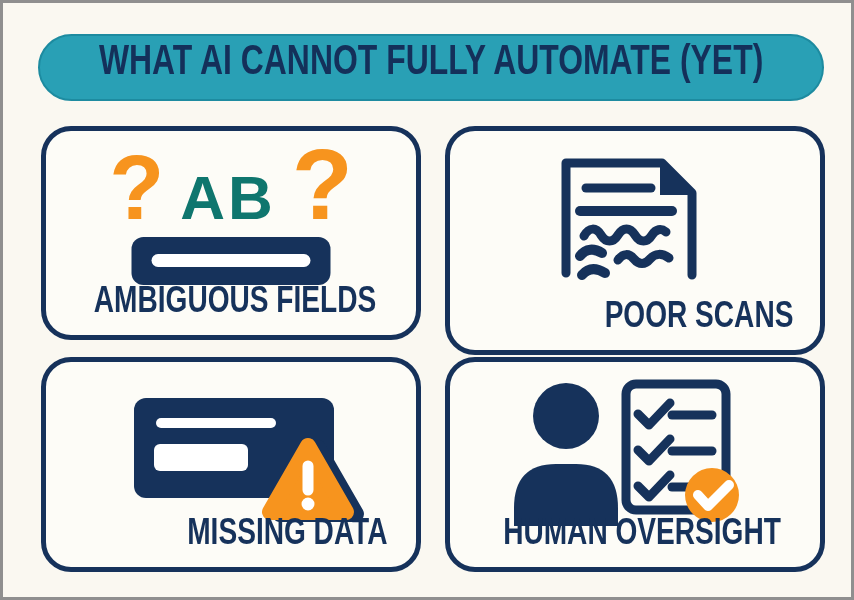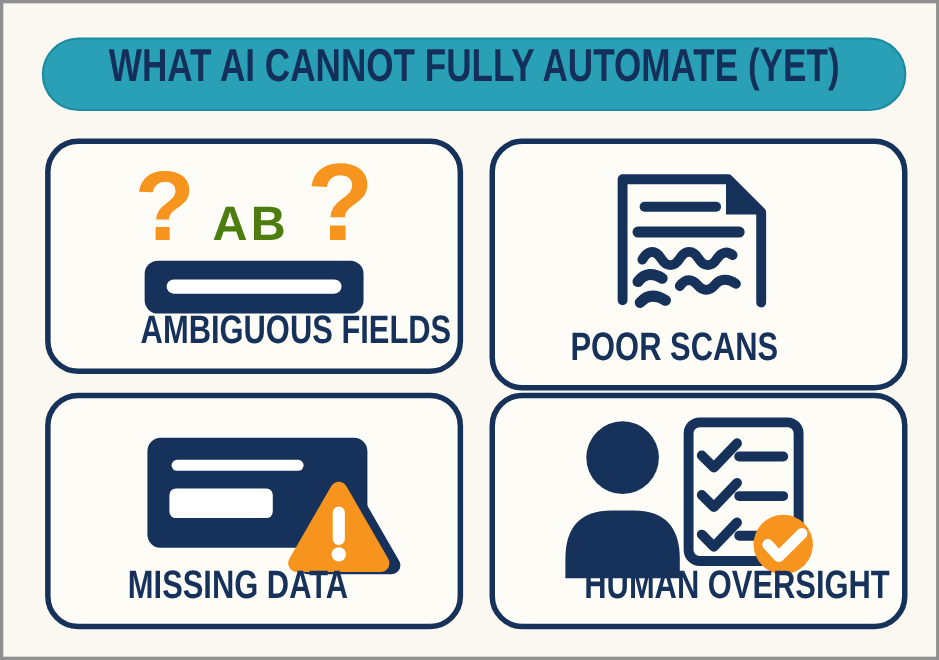--- a/index.html
+++ b/index.html
@@ -20,33 +20,33 @@
   }
   
   .card{
     position:absolute;width:380px;background:#fdfcf7;
     border:5px solid #16325b;border-radius:30px;box-sizing:border-box;
   }
   .card-1{left:38px;top:123px;height:214px;}
   .card-2{left:442px;top:123px;height:229px;}
   .card-3{left:38px;top:354px;height:215px;}
   .card-4{left:442px;top:354px;height:215px;}
-  .card-label-wrap{position:absolute;left:0;right:0;bottom:14px;text-align:left;margin-left:42px;}
+  .card-label-wrap{position:absolute;left:0;right:0;bottom:14px;text-align:right;}
   .card-label{
     display:inline-block;white-space:nowrap;font-weight:700;font-size:36px;
     color:#16325b;transform:scaleX(0.78);
   }
   
   .af-row{
     position:absolute;left:0;right:0;top:-4px;display:flex;
     justify-content:center;align-items:baseline;gap:16px;line-height:1.15;
   }
   .af-q{color:#f7941e;font-weight:700;font-size:90px;}
   .af-q-right{font-size:100px;font-weight:800;}
-  .af-ab{color:#4d7c0f;font-weight:700;font-size:44px;letter-spacing:3px;}
+  .af-ab{color:#0f766e;font-weight:700;font-size:62px;letter-spacing:3px;}
   .af-bar{
     position:absolute;top:106px;left:50%;transform:translateX(-50%);
     width:199px;height:48px;background:#16325b;border-radius:12px;
   }
   .af-slot{
     position:absolute;top:17px;left:20px;width:159px;height:13px;
     background:#ffffff;border-radius:7px;
   }
   
   .scan-svg{position:absolute;left:50%;transform:translateX(-50%);top:20px;}

